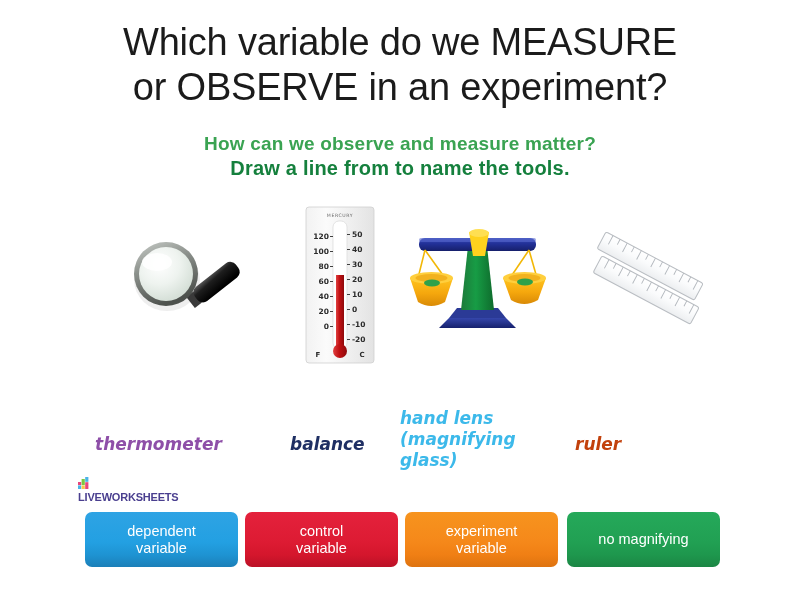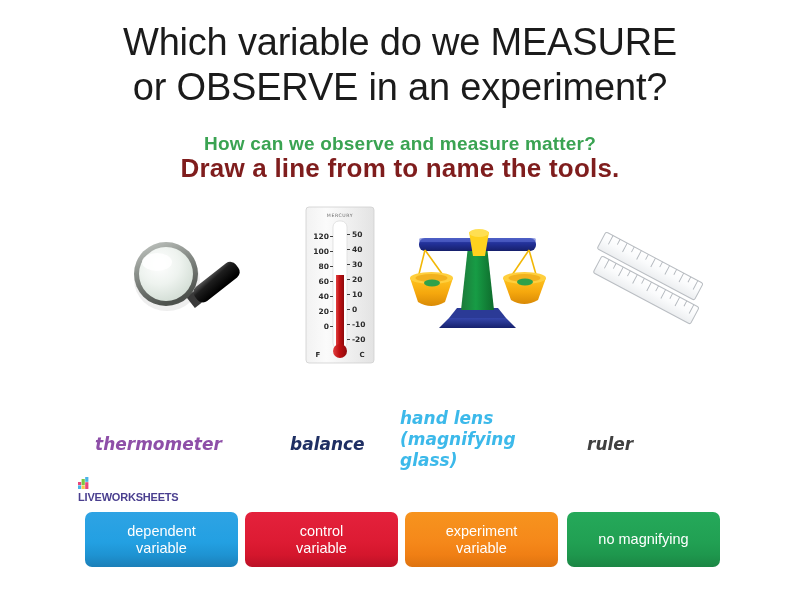--- a/index.html
+++ b/index.html
@@ -42,22 +42,22 @@
     font-family:Liberation Sans, sans-serif;
     font-weight:bold;
   }
   .ws-heading-1 {
     font-size:19px;
     color:#3aa352;
     letter-spacing:0.2px;
     line-height:24px;
   }
   .ws-heading-2 {
-    font-size:26px;
-    color:#7f1d1d;
+    font-size:20px;
+    color:#15803d;
     letter-spacing:0.2px;
     line-height:24px;
   }
 
   
   .tools-row {
     position:absolute;
     left:0; top:68px;
     width:650px; height:200px;
   }
@@ -94,21 +94,21 @@
     text-align:left;
     font-family:"DejaVu Sans", sans-serif;
     font-weight:bold;
     font-size:17px;
     line-height:21px;
     font-style:italic;
   }
   .tool-label.l1 { left:20px;  top:34px; width:180px; color:#8e4fa8; }
   .tool-label.l2 { left:215px; top:34px; width:110px; color:#1f2f63; }
   .tool-label.l3 { left:325px; top:8px;  width:160px; color:#3cb9ea; }
-  .tool-label.l4 { left:512px; top:34px; width:140px; color:#404040; }
+  .tool-label.l4 { left:500px; top:34px; width:140px; color:#c2410c; }
 
   
   .lw-watermark {
     position:absolute;
     left:78px; top:477px;
     display:flex;
     align-items:flex-start;
     gap:2px;
     flex-direction:column;
   }

